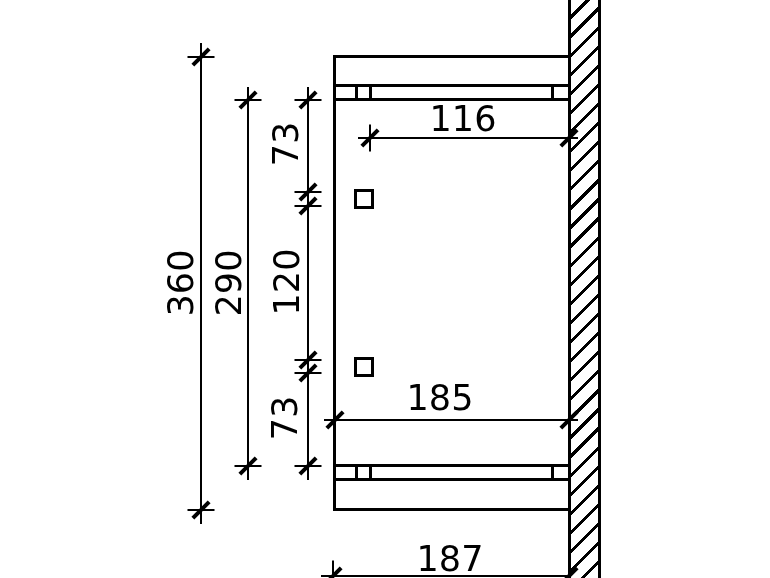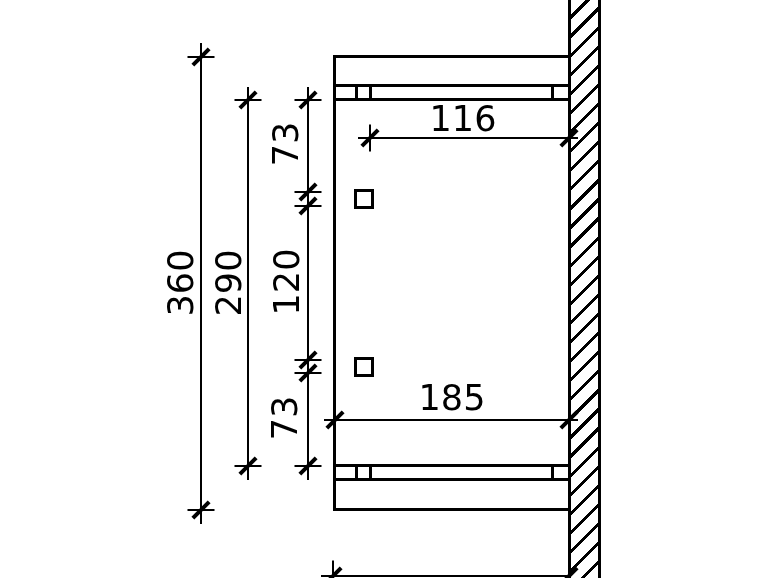--- a/index.html
+++ b/index.html
@@ -100,15 +100,16 @@
   <div class="tick" style="left:333px;top:576px"></div>
   <div class="tick" style="left:569px;top:576px"></div>
 
   <div class="lab rot" style="left:181px;top:283px">360</div>
   <div class="lab rot" style="left:229px;top:283px">290</div>
   <div class="lab rot" style="left:286px;top:144px">73</div>
   <div class="lab rot" style="left:287px;top:282px">120</div>
   <div class="lab rot" style="left:285px;top:418px">73</div>
 
   <div class="lab" style="left:463px;top:119px">116</div>
-  <div class="lab" style="left:452px;top:398px">185</div>
+  <div class="lab" style="left:440px;top:398px">185</div>
+  <div class="lab" style="left:450px;top:559px">187</div>
 
 </div>
 
 </body></html>

